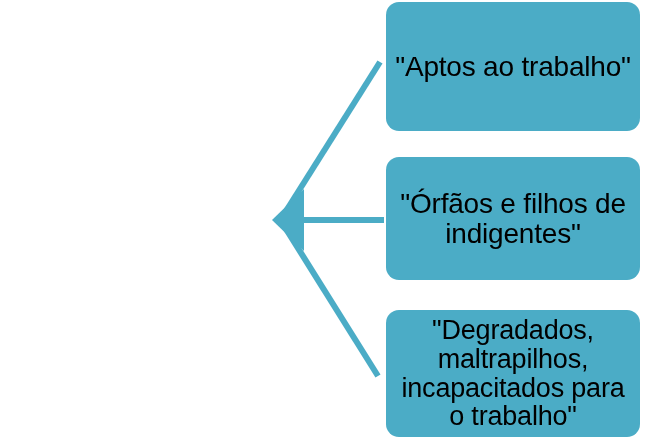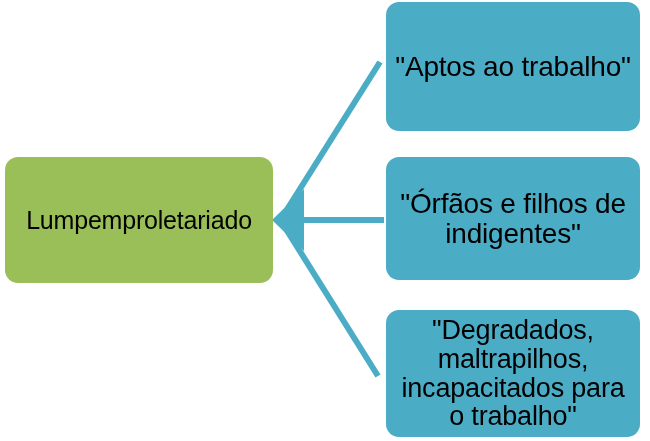--- a/index.html
+++ b/index.html
@@ -84,23 +84,20 @@
 
   <svg id="connectors" viewBox="0 0 650 441" width="650" height="441" xmlns="http://www.w3.org/2000/svg">
     <g fill="none" stroke="#4BACC6" stroke-width="6" stroke-linecap="butt">
       <line x1="380" y1="62" x2="281" y2="219"></line>
       <line x1="384" y1="220" x2="281" y2="220"></line>
       <line x1="378" y1="376" x2="281" y2="221"></line>
     </g>
     <polygon points="272,220 304,189 304,251" fill="#4BACC6"></polygon>
   </svg>
 
-  <div class="node" id="node-root">
-    <span class="node-label">Lumpemproletariado</span>
-  </div>
 
   <div class="node node-child" id="node-child-0">
     <span class="node-label">"Aptos ao trabalho"</span>
   </div>
 
   <div class="node node-child" id="node-child-1">
     <span class="node-label">"Órfãos e filhos de
 indigentes"</span>
   </div>
 

